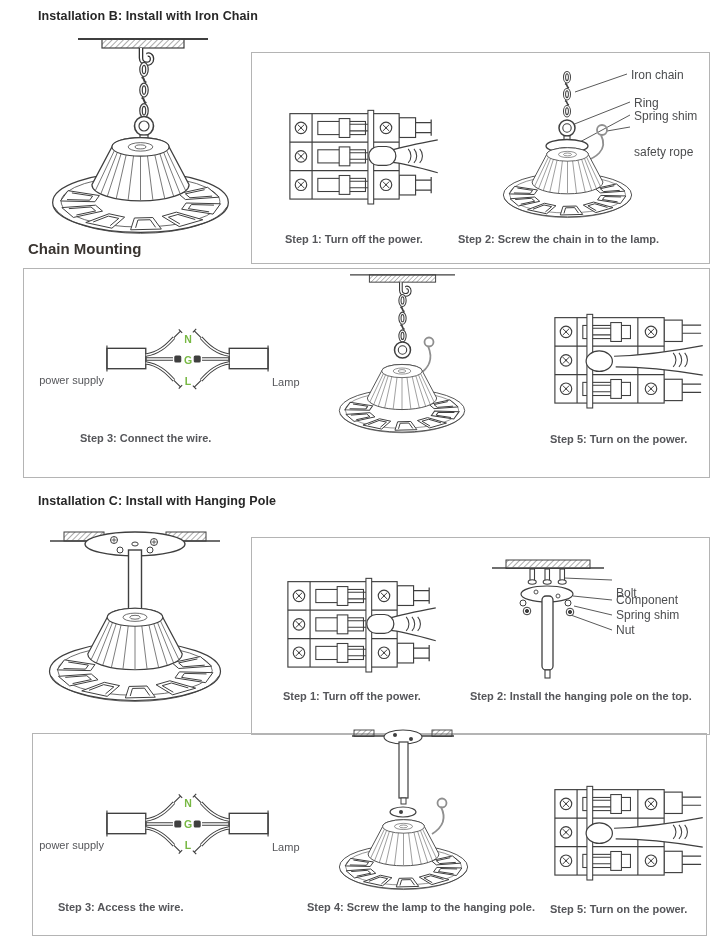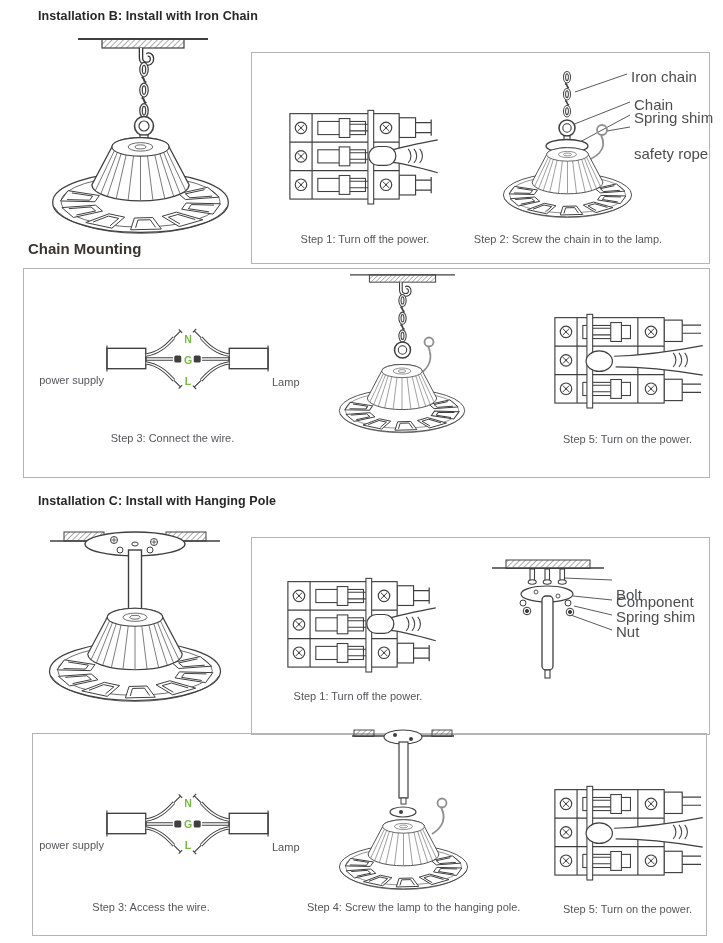--- a/index.html
+++ b/index.html
@@ -2,22 +2,22 @@
 <html><head>
 <meta charset="utf-8">
 <style>
   html,body{margin:0;padding:0;background:#ffffff;}
   #page{position:relative;width:723px;height:943px;background:#ffffff;overflow:hidden;
         font-family:"Liberation Sans","DejaVu Sans",sans-serif;color:#55565a;}
   .abs{position:absolute;}
   .heading{font-size:12.5px;font-weight:bold;color:#272727;letter-spacing:0.1px;}
   .mount-cap{font-size:15px;font-weight:bold;color:#3a3531;text-align:left;}
   .caption{font-size:11px;color:#55565a;white-space:nowrap;}
-  .cap-c{text-align:center;}
-  .plabel{font-size:15px;color:#4c4d4f;white-space:nowrap;}
+  .cap-c{font-weight:bold;}
+  .plabel{font-size:12px;color:#4c4d4f;white-space:nowrap;}
   .wlabel{font-size:11px;color:#55565a;white-space:nowrap;margin-top:24px;}
   .wire-letter{font-size:10.5px;font-weight:bold;color:#77b843;width:14px;text-align:center;}
   .box{border:1px solid #b4b4b4;}
   svg{display:block;overflow:visible;}
 </style>
 </head>
 <body>
 
 <div id="page">
 
@@ -238,21 +238,21 @@
       <ellipse cx="87" cy="80" rx="21" ry="6.5" fill="#fff" stroke="#3f3f3f" stroke-width="1.3"></ellipse>
       <path d="M78,80 q4,3 8,1 l-2,2 z" fill="#3f3f3f"></path>
     </g>
     <g stroke="#8f8f8f" fill="none" stroke-width="1.8">
       <circle cx="122" cy="64" r="5"></circle>
       <path d="M121,69 C129,85 114,92 104,96"></path>
     </g>
     <use href="#sym-lamp" x="20" y="71" width="135" height="84.4"></use>
   </svg>
   <div class="abs plabel" style="left:631px;top:68px;">Iron chain</div>
-  <div class="abs plabel" style="left:634px;top:96px;">Chain</div>
+  <div class="abs plabel" style="left:634px;top:96px;">Ring</div>
   <div class="abs plabel" style="left:634px;top:109px;">Spring shim</div>
   <div class="abs plabel" style="left:634px;top:122px;margin-top:23px;">safety rope</div>
   <div class="abs caption cap-c" style="left:458px;top:233px;width:220px;">Step 2: Screw the chain in to the lamp.</div>
 
   <div class="abs box" style="left:23px;top:268px;width:685px;height:208px;"></div>
 
   <svg class="abs" style="left:105px;top:325px;" width="165" height="68" viewBox="0 0 170 70">
     <use href="#sym-wires" width="170" height="70"></use>
   </svg>
   <div class="abs wlabel" style="left:28px;top:350px;width:76px;text-align:right;">power supply</div>
@@ -325,20 +325,21 @@
     </g>
     <g>
       <rect x="64" y="40" width="11" height="74" rx="4" fill="#fff" stroke="#3f3f3f" stroke-width="1.3"></rect>
       <rect x="67" y="114" width="5" height="8" fill="#fff" stroke="#3f3f3f" stroke-width="1.1"></rect>
     </g>
   </svg>
   <div class="abs plabel" style="left:616px;top:573px;margin-top:13px;">Bolt</div>
   <div class="abs plabel" style="left:616px;top:593px;">Component</div>
   <div class="abs plabel" style="left:616px;top:608px;">Spring shim</div>
   <div class="abs plabel" style="left:616px;top:623px;">Nut</div>
+  <div class="abs caption cap-c" style="left:470px;top:690px;width:232px;">Step 2: Install the hanging pole on the top.</div>
 
   <div class="abs box" style="left:32px;top:733px;width:673px;height:201px;"></div>
 
   <svg class="abs" style="left:105px;top:790px;" width="165" height="68" viewBox="0 0 170 70">
     <use href="#sym-wires" width="170" height="70"></use>
   </svg>
   <div class="abs wlabel" style="left:28px;top:815px;width:76px;text-align:right;">power supply</div>
   <div class="abs wlabel" style="left:272px;top:817px;">Lamp</div>
   <div class="abs wire-letter" style="left:181px;top:797px;">N</div>
   <div class="abs wire-letter" style="left:181px;top:818px;">G</div>

